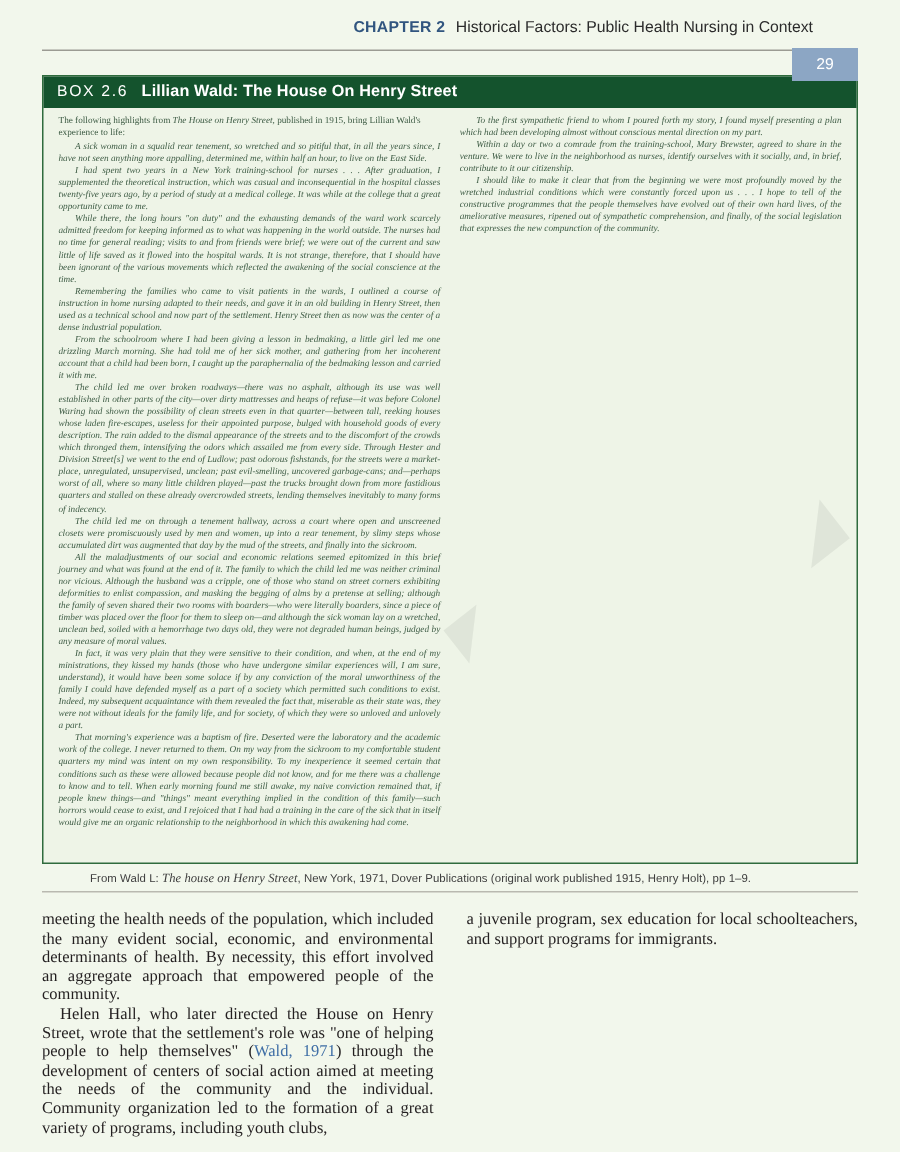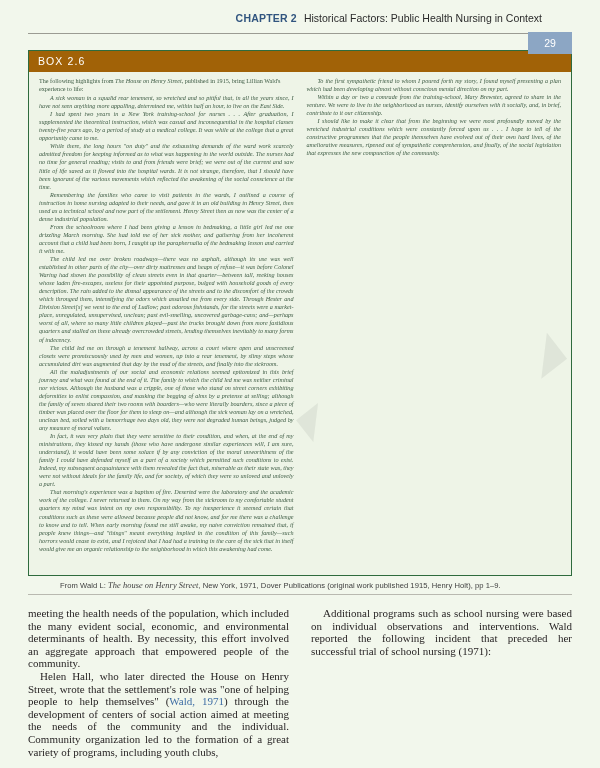--- a/index.html
+++ b/index.html
@@ -65,21 +65,21 @@
     margin-top: 20px;
   }
 
   
   .box {
     margin: 16px 28px 0 28px;
     border: 1.1px solid #2f6b3d;
     background: #eef4e7;
   }
   .box-titlebar {
-    background: #a16207;
+    background: #14532d;
     color: #ffffff;
     padding: 4px 9px 5px 9px;
     display: flex;
     align-items: baseline;
     gap: 9px;
   }
   .box-number {
     font-family: "Liberation Sans", sans-serif;
     font-size: 10.5px;
     letter-spacing: 1.1px;
@@ -179,20 +179,21 @@
   <div class="header-inner">
     <span class="chapter-label">CHAPTER 2</span>
     <span class="chapter-title">Historical Factors: Public Health Nursing in Context</span>
   </div>
   <div class="folio-tab">29</div>
 </div>
 
 <div class="box">
   <div class="box-titlebar">
     <span class="box-number">BOX 2.6</span>
+    <span class="box-title">Lillian Wald: The House On Henry Street</span>
   </div>
   <div class="box-body">
     <p class="lead"><span>The following highlights from </span><i>The House on Henry Street</i><span>, published in 1915, bring Lillian Wald's experience to life:</span></p>
     <p>A sick woman in a squalid rear tenement, so wretched and so pitiful that, in all the years since, I have not seen anything more appalling, determined me, within half an hour, to live on the East Side.</p>
     <p>I had spent two years in a New York training-school for nurses . . . After graduation, I supplemented the theoretical instruction, which was casual and inconsequential in the hospital classes twenty-five years ago, by a period of study at a medical college. It was while at the college that a great opportunity came to me.</p>
     <p>While there, the long hours "on duty" and the exhausting demands of the ward work scarcely admitted freedom for keeping informed as to what was happening in the world outside. The nurses had no time for general reading; visits to and from friends were brief; we were out of the current and saw little of life saved as it flowed into the hospital wards. It is not strange, therefore, that I should have been ignorant of the various movements which reflected the awakening of the social conscience at the time.</p>
     <p>Remembering the families who came to visit patients in the wards, I outlined a course of instruction in home nursing adapted to their needs, and gave it in an old building in Henry Street, then used as a technical school and now part of the settlement. Henry Street then as now was the center of a dense industrial population.</p>
     <p>From the schoolroom where I had been giving a lesson in bedmaking, a little girl led me one drizzling March morning. She had told me of her sick mother, and gathering from her incoherent account that a child had been born, I caught up the paraphernalia of the bedmaking lesson and carried it with me.</p>
     <p>The child led me over broken roadways—there was no asphalt, although its use was well established in other parts of the city—over dirty mattresses and heaps of refuse—it was before Colonel Waring had shown the possibility of clean streets even in that quarter—between tall, reeking houses whose laden fire-escapes, useless for their appointed purpose, bulged with household goods of every description. The rain added to the dismal appearance of the streets and to the discomfort of the crowds which thronged them, intensifying the odors which assailed me from every side. Through Hester and Division Street[s] we went to the end of Ludlow; past odorous fishstands, for the streets were a market-place, unregulated, unsupervised, unclean; past evil-smelling, uncovered garbage-cans; and—perhaps worst of all, where so many little children played—past the trucks brought down from more fastidious quarters and stalled on these already overcrowded streets, lending themselves inevitably to many forms of indecency.</p>
     <p>The child led me on through a tenement hallway, across a court where open and unscreened closets were promiscuously used by men and women, up into a rear tenement, by slimy steps whose accumulated dirt was augmented that day by the mud of the streets, and finally into the sickroom.</p>
@@ -211,18 +212,18 @@
 <div class="body-rule"></div>
 
 <div class="main-body">
   <div class="col">
     <p class="first">meeting the health needs of the population, which included the many evident social, economic, and environmental determinants of health. By necessity, this effort involved an aggregate approach that empowered people of the community.</p>
     <p>
       <span>Helen Hall, who later directed the House on Henry Street, wrote that the settlement's role was "one of helping people to help themselves" (<span class="cite">Wald, 1971</span>) through the development of centers of social action aimed at meeting the needs of the community and the individual. Community organization led to the formation of a great variety of programs, including youth clubs,</span>
     </p>
   </div>
   <div class="col">
-    <p>Additional programs such as school nursing were based on individual observations and interventions. Wald reported the following incident that preceded her successful trial of school nursing (1971):</p>
+    <p class="first">a juvenile program, sex education for local schoolteachers, and support programs for immigrants.</p>
   </div>
 </div>
 
 <div class="wm wm-a">◢</div>
 <div class="wm wm-b">◤</div>
 
 </body></html>

